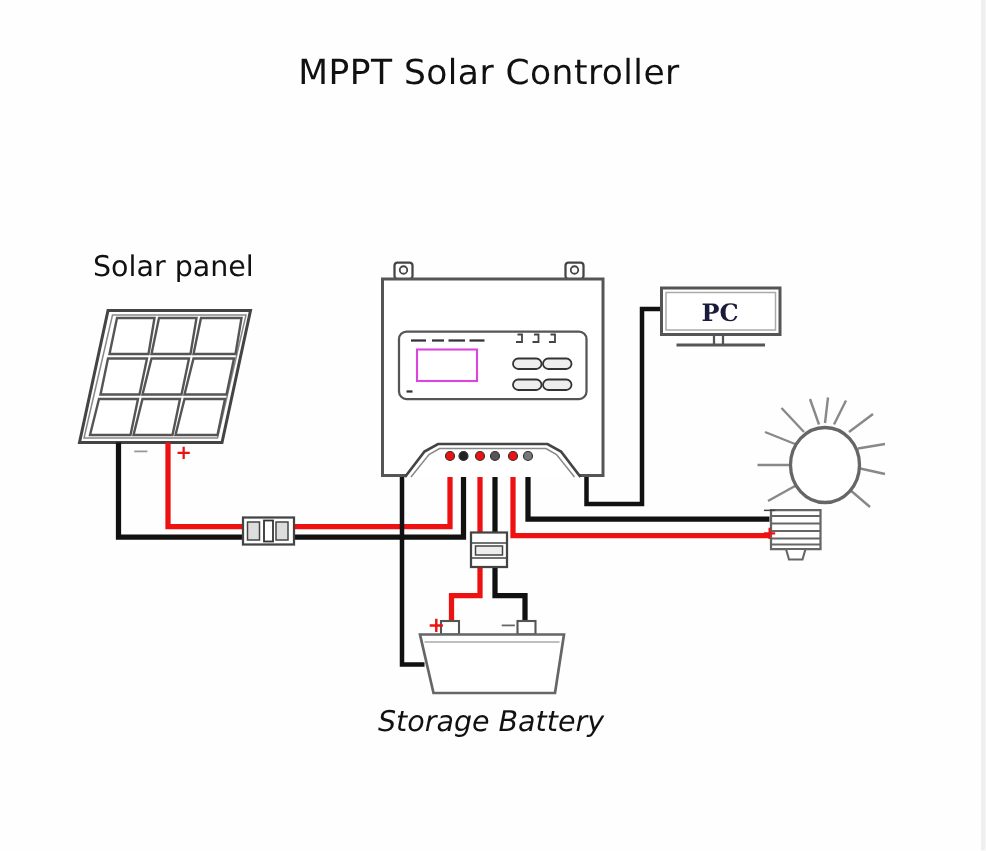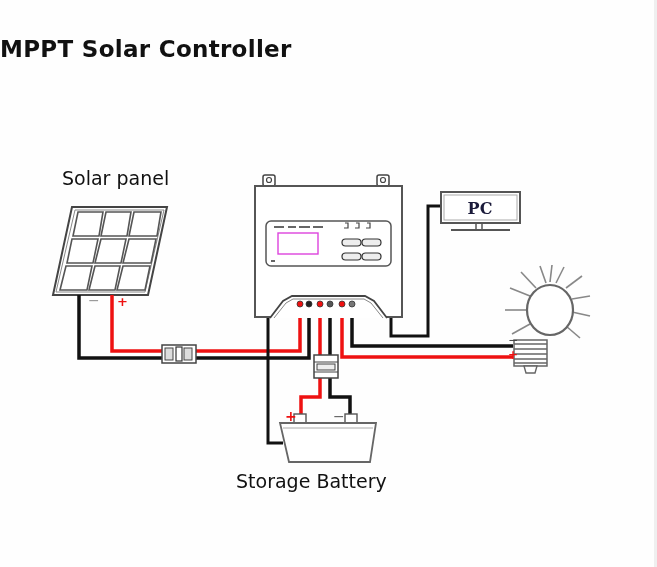--- a/index.html
+++ b/index.html
@@ -1,20 +1,20 @@
 <!DOCTYPE html>
 <html><head>
 <meta charset="utf-8">
 <style>
   html, body { margin:0; padding:0; background:#fefefe; }
   body { width:657px; height:567px; position:relative; overflow:hidden; font-family:"DejaVu Sans", sans-serif; }
-  .title { position:absolute; left:0; width:652px; top:36px; font-weight:bold; font-size:23px; color:#111; letter-spacing:0.3px; }
+  .title { position:absolute; left:0; width:652px; top:36px; text-align:center; font-weight:normal; font-size:23px; color:#111; letter-spacing:0.3px; }
   .label { position:absolute; font-size:19px; color:#111;text-align:center; }
   #lbl-solar { left:62px; top:167px; }
-  #lbl-battery { left:236px; top:470px; }
+  #lbl-battery { left:252px; top:470px;font-style:italic; }
   svg { position:absolute; left:0; top:0; }
   .edge { position:absolute; right:0; top:0; width:3px; height:567px; background:#efefef; }
 </style>
 </head>
 <body>
 
 <div class="title">MPPT Solar Controller</div>
 <div class="label" id="lbl-solar">Solar panel</div>
 <div class="label" id="lbl-battery">Storage Battery</div>
 

